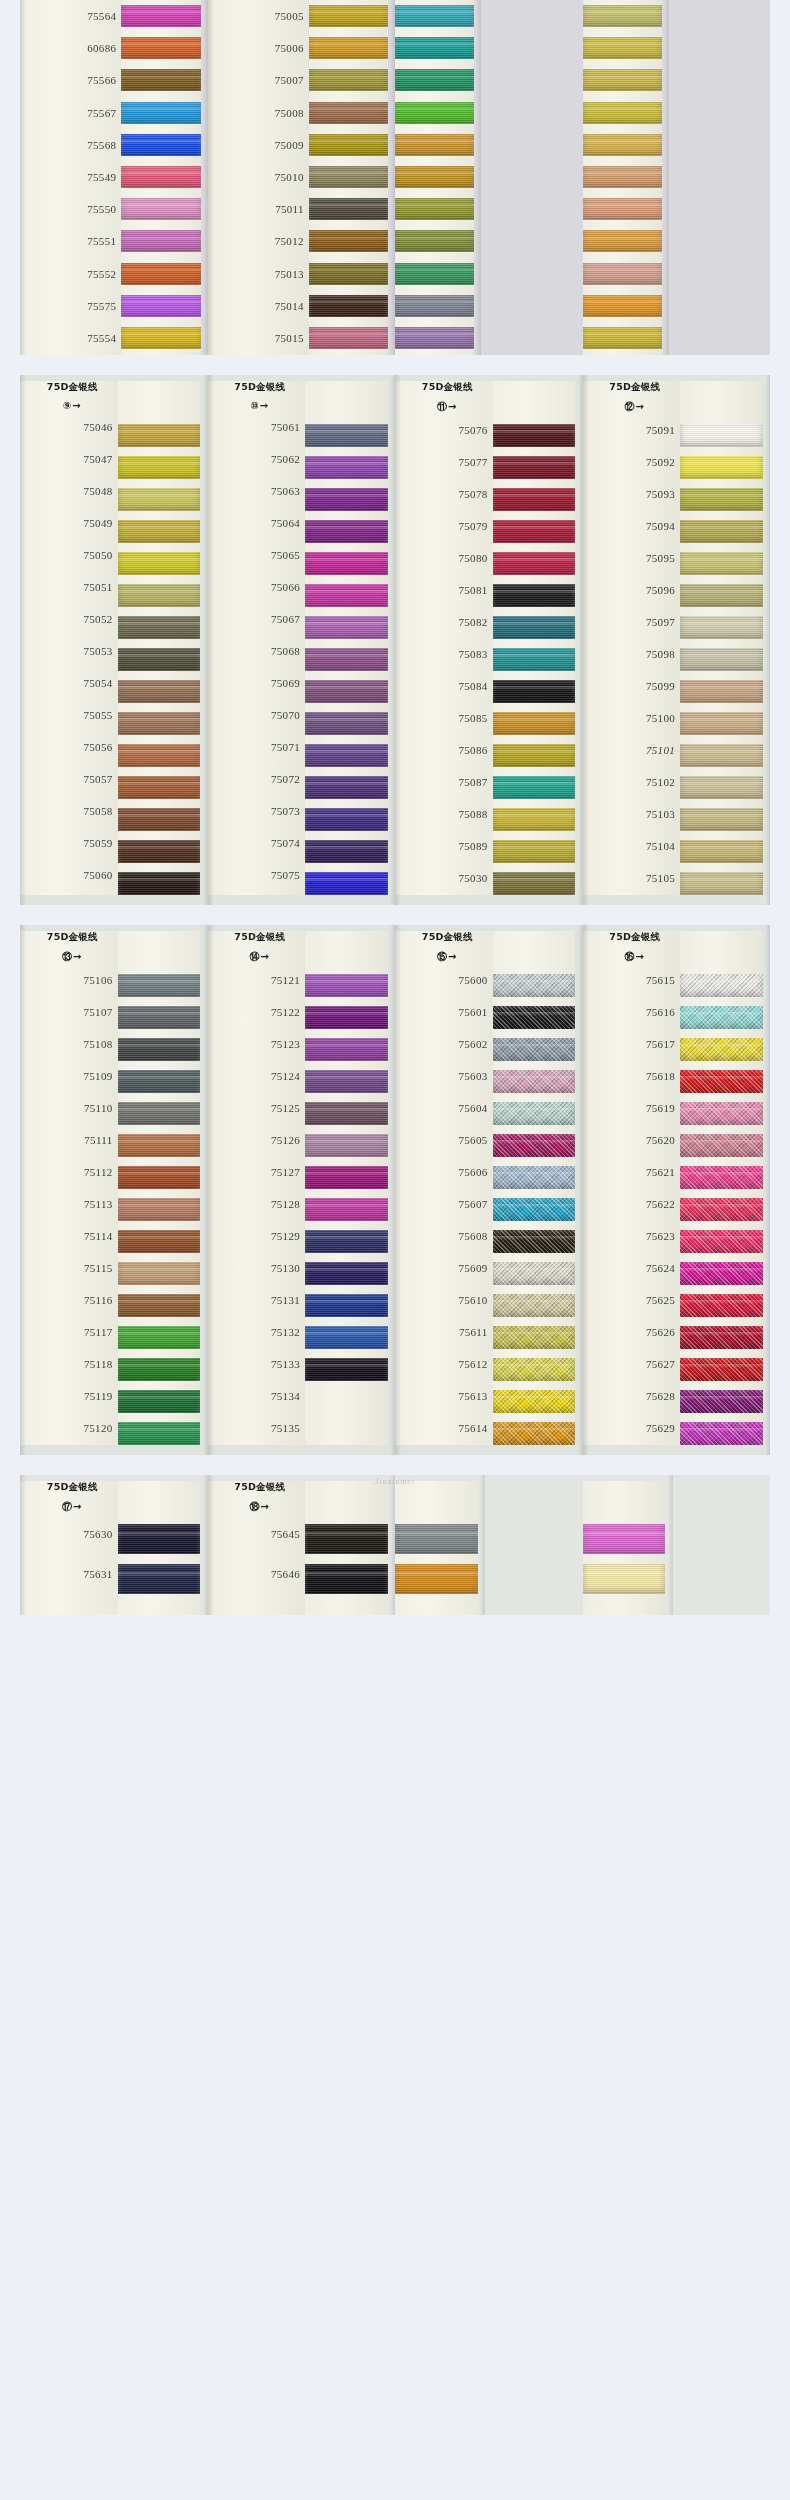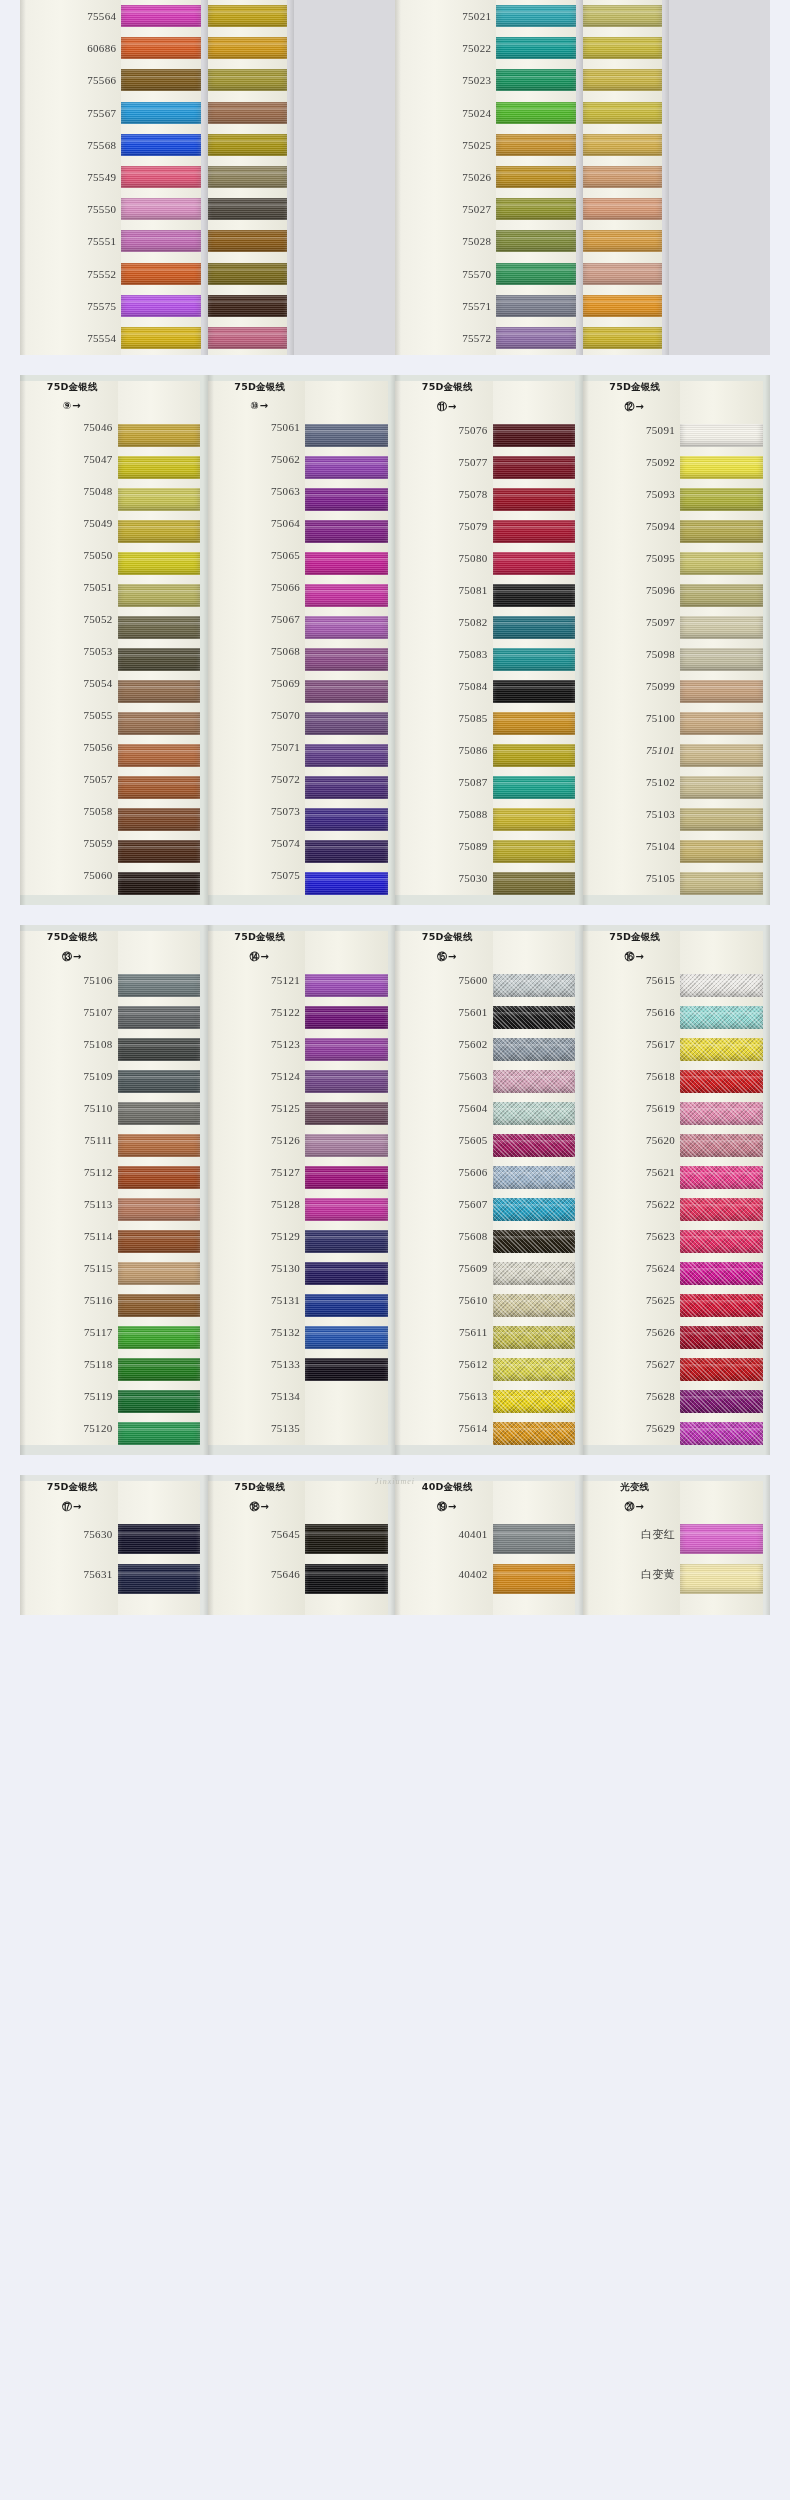--- a/index.html
+++ b/index.html
@@ -232,20 +232,35 @@
             <div class="swatch" style="height: 32.2px; position: relative;">
               <div style="position: absolute; left: 0px; width: 92%; top: 5.1px; height: 22px; background: rgb(214, 179, 18); box-shadow: rgba(255, 255, 255, 0.22) 0px 2px 5px inset, rgba(0, 0, 0, 0.3) 0px -3px 6px inset;">
                 <div class="thread-tex"></div>
                 <div class="thread-gloss"></div>
               </div>
             </div>
             <div class="shadow-r"></div>
           </div>
         </div>
         <div class="colwrap">
+          <div class="labelstrip">
+            <div class="paper p2" style="top: -10px; bottom: 0px; left: 0px; width: 100%;"></div>
+            <div class="shadow-l"></div>
+            <div class="code" style="height: 32.2px; line-height: 32.2px; width: 100%;">75005</div>
+            <div class="code" style="height: 32.2px; line-height: 32.2px; width: 100%;">75006</div>
+            <div class="code" style="height: 32.2px; line-height: 32.2px; width: 100%;">75007</div>
+            <div class="code" style="height: 32.2px; line-height: 32.2px; width: 100%;">75008</div>
+            <div class="code" style="height: 32.2px; line-height: 32.2px; width: 100%;">75009</div>
+            <div class="code" style="height: 32.2px; line-height: 32.2px; width: 100%;">75010</div>
+            <div class="code" style="height: 32.2px; line-height: 32.2px; width: 100%;">75011</div>
+            <div class="code" style="height: 32.2px; line-height: 32.2px; width: 100%;">75012</div>
+            <div class="code" style="height: 32.2px; line-height: 32.2px; width: 100%;">75013</div>
+            <div class="code" style="height: 32.2px; line-height: 32.2px; width: 100%;">75014</div>
+            <div class="code" style="height: 32.2px; line-height: 32.2px; width: 100%;">75015</div>
+          </div>
           <div class="swatchstrip">
             <div class="paper p2" style="top: -10px; bottom: 0px; left: 0px; width: 92%;"></div>
             <div class="swatch" style="height: 32.2px; position: relative;">
               <div style="position: absolute; left: 0px; width: 92%; top: 5.1px; height: 22px; background: rgb(192, 162, 21); box-shadow: rgba(255, 255, 255, 0.22) 0px 2px 5px inset, rgba(0, 0, 0, 0.3) 0px -3px 6px inset;">
                 <div class="thread-tex"></div>
                 <div class="thread-gloss"></div>
               </div>
             </div>
             <div class="swatch" style="height: 32.2px; position: relative;">
               <div style="position: absolute; left: 0px; width: 92%; top: 5.1px; height: 22px; background: rgb(207, 151, 21); box-shadow: rgba(255, 255, 255, 0.22) 0px 2px 5px inset, rgba(0, 0, 0, 0.3) 0px -3px 6px inset;">
@@ -304,35 +319,20 @@
             <div class="swatch" style="height: 32.2px; position: relative;">
               <div style="position: absolute; left: 0px; width: 92%; top: 5.1px; height: 22px; background: rgb(192, 97, 127); box-shadow: rgba(255, 255, 255, 0.22) 0px 2px 5px inset, rgba(0, 0, 0, 0.3) 0px -3px 6px inset;">
                 <div class="thread-tex"></div>
                 <div class="thread-gloss"></div>
               </div>
             </div>
             <div class="shadow-r"></div>
           </div>
         </div>
         <div class="colwrap">
-          <div class="labelstrip">
-            <div class="paper p1" style="top: -10px; bottom: 0px; left: 0px; width: 100%;"></div>
-            <div class="shadow-l"></div>
-            <div class="code" style="height: 32.2px; line-height: 32.2px; width: 100%;">75021</div>
-            <div class="code" style="height: 32.2px; line-height: 32.2px; width: 100%;">75022</div>
-            <div class="code" style="height: 32.2px; line-height: 32.2px; width: 100%;">75023</div>
-            <div class="code" style="height: 32.2px; line-height: 32.2px; width: 100%;">75024</div>
-            <div class="code" style="height: 32.2px; line-height: 32.2px; width: 100%;">75025</div>
-            <div class="code" style="height: 32.2px; line-height: 32.2px; width: 100%;">75026</div>
-            <div class="code" style="height: 32.2px; line-height: 32.2px; width: 100%;">75027</div>
-            <div class="code" style="height: 32.2px; line-height: 32.2px; width: 100%;">75028</div>
-            <div class="code" style="height: 32.2px; line-height: 32.2px; width: 100%;">75570</div>
-            <div class="code" style="height: 32.2px; line-height: 32.2px; width: 100%;">75571</div>
-            <div class="code" style="height: 32.2px; line-height: 32.2px; width: 100%;">75572</div>
-          </div>
           <div class="swatchstrip">
             <div class="paper p1" style="top: -10px; bottom: 0px; left: 0px; width: 92%;"></div>
             <div class="swatch" style="height: 32.2px; position: relative;">
               <div style="position: absolute; left: 0px; width: 92%; top: 5.1px; height: 22px; background: rgb(42, 164, 176); box-shadow: rgba(255, 255, 255, 0.22) 0px 2px 5px inset, rgba(0, 0, 0, 0.3) 0px -3px 6px inset;">
                 <div class="thread-tex"></div>
                 <div class="thread-gloss"></div>
               </div>
             </div>
             <div class="swatch" style="height: 32.2px; position: relative;">
               <div style="position: absolute; left: 0px; width: 92%; top: 5.1px; height: 22px; background: rgb(15, 154, 147); box-shadow: rgba(255, 255, 255, 0.22) 0px 2px 5px inset, rgba(0, 0, 0, 0.3) 0px -3px 6px inset;">
@@ -1484,59 +1484,39 @@
             <div class="swatch" style="height: 40px; position: relative;">
               <div style="position: absolute; left: 0px; width: 92%; top: 5px; height: 30px; background: rgb(13, 13, 16); box-shadow: rgba(255, 255, 255, 0.22) 0px 2px 5px inset, rgba(0, 0, 0, 0.3) 0px -3px 6px inset;">
                 <div class="thread-tex"></div>
                 <div class="thread-gloss"></div>
               </div>
             </div>
             <div class="shadow-r"></div>
           </div>
         </div>
         <div class="colwrap">
-          <div class="labelstrip">
-            <div class="paper p1" style="top: 6px; bottom: 0px; left: 0px; width: 100%;"></div>
-            <div class="shadow-l"></div>
-            <div class="hdr" style="width: 100%; padding-top: 6px;">
-              <div class="hdr-title">40D金银线</div>
-              <div class="hdr-num">⑲→</div>
-            </div>
-            <div class="code" style="height: 40px; line-height: 40px; width: 100%;">40401</div>
-            <div class="code" style="height: 40px; line-height: 40px; width: 100%;">40402</div>
-          </div>
           <div class="swatchstrip">
             <div class="paper p1" style="top: 6px; bottom: 0px; left: 0px; width: 92%;"></div>
             <div class="gap" style="height: 44px; background: transparent;"></div>
             <div class="swatch" style="height: 40px; position: relative;">
               <div style="position: absolute; left: 0px; width: 92%; top: 5px; height: 30px; background: rgb(124, 131, 133); box-shadow: rgba(255, 255, 255, 0.22) 0px 2px 5px inset, rgba(0, 0, 0, 0.3) 0px -3px 6px inset;">
                 <div class="thread-tex"></div>
                 <div class="thread-gloss"></div>
               </div>
             </div>
             <div class="swatch" style="height: 40px; position: relative;">
               <div style="position: absolute; left: 0px; width: 92%; top: 5px; height: 30px; background: rgb(208, 135, 26); box-shadow: rgba(255, 255, 255, 0.22) 0px 2px 5px inset, rgba(0, 0, 0, 0.3) 0px -3px 6px inset;">
                 <div class="thread-tex"></div>
                 <div class="thread-gloss"></div>
               </div>
             </div>
             <div class="shadow-r"></div>
           </div>
         </div>
         <div class="colwrap">
-          <div class="labelstrip">
-            <div class="paper p2" style="top: 6px; bottom: 0px; left: 0px; width: 100%;"></div>
-            <div class="shadow-l"></div>
-            <div class="hdr" style="width: 100%; padding-top: 6px;">
-              <div class="hdr-title">光变线</div>
-              <div class="hdr-num">⑳→</div>
-            </div>
-            <div class="code" style="height: 40px; line-height: 40px; width: 100%;">白变红</div>
-            <div class="code" style="height: 40px; line-height: 40px; width: 100%;">白变黄</div>
-          </div>
           <div class="swatchstrip">
             <div class="paper p2" style="top: 6px; bottom: 0px; left: 0px; width: 92%;"></div>
             <div class="gap" style="height: 44px; background: transparent;"></div>
             <div class="swatch" style="height: 40px; position: relative;">
               <div style="position: absolute; left: 0px; width: 92%; top: 5px; height: 30px; background: rgb(217, 99, 204); box-shadow: rgba(255, 255, 255, 0.22) 0px 2px 5px inset, rgba(0, 0, 0, 0.3) 0px -3px 6px inset;">
                 <div class="thread-tex"></div>
                 <div class="thread-gloss"></div>
               </div>
             </div>
             <div class="swatch" style="height: 40px; position: relative;">

